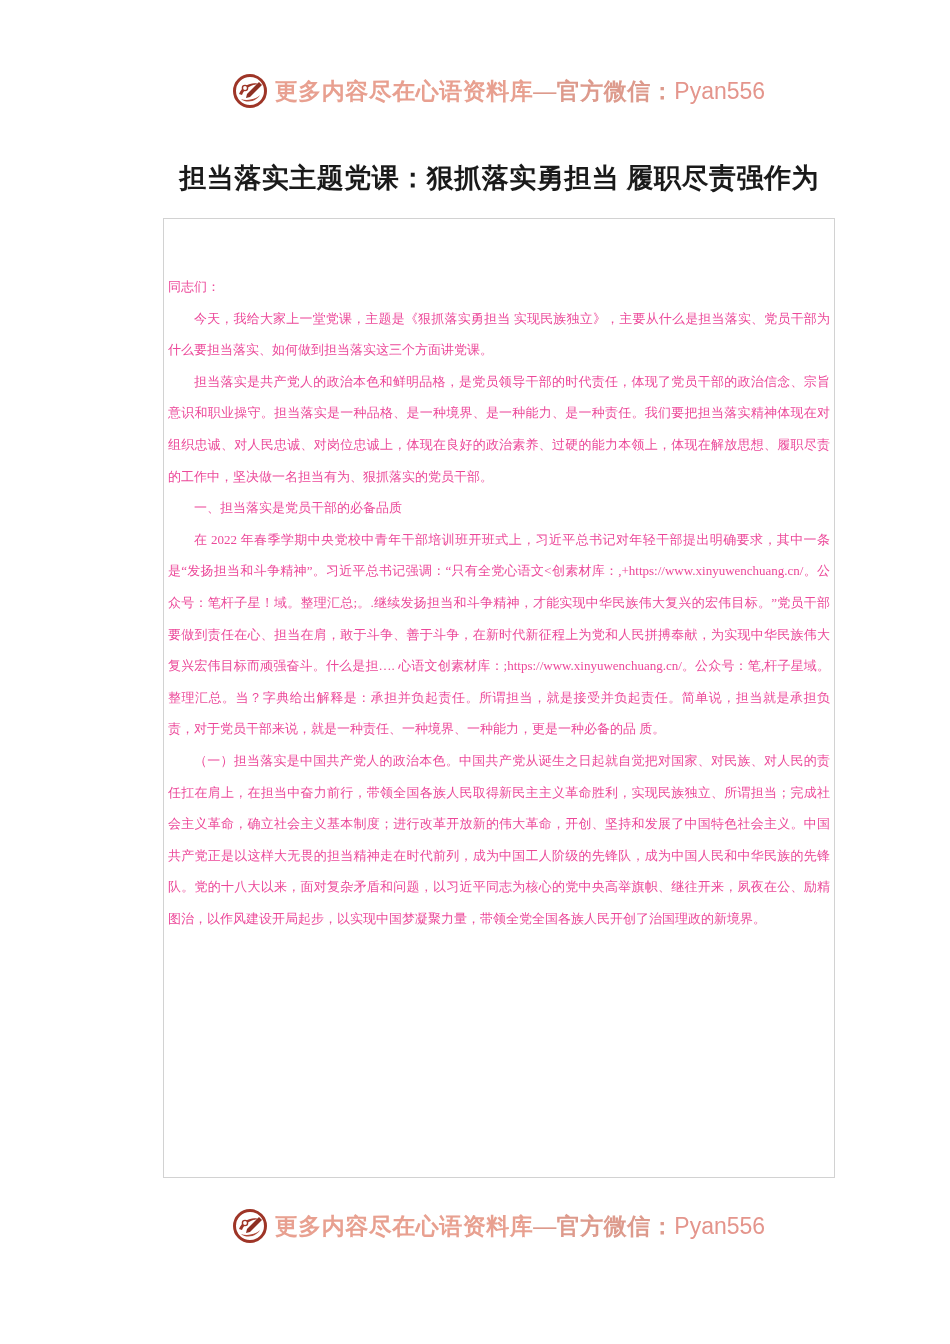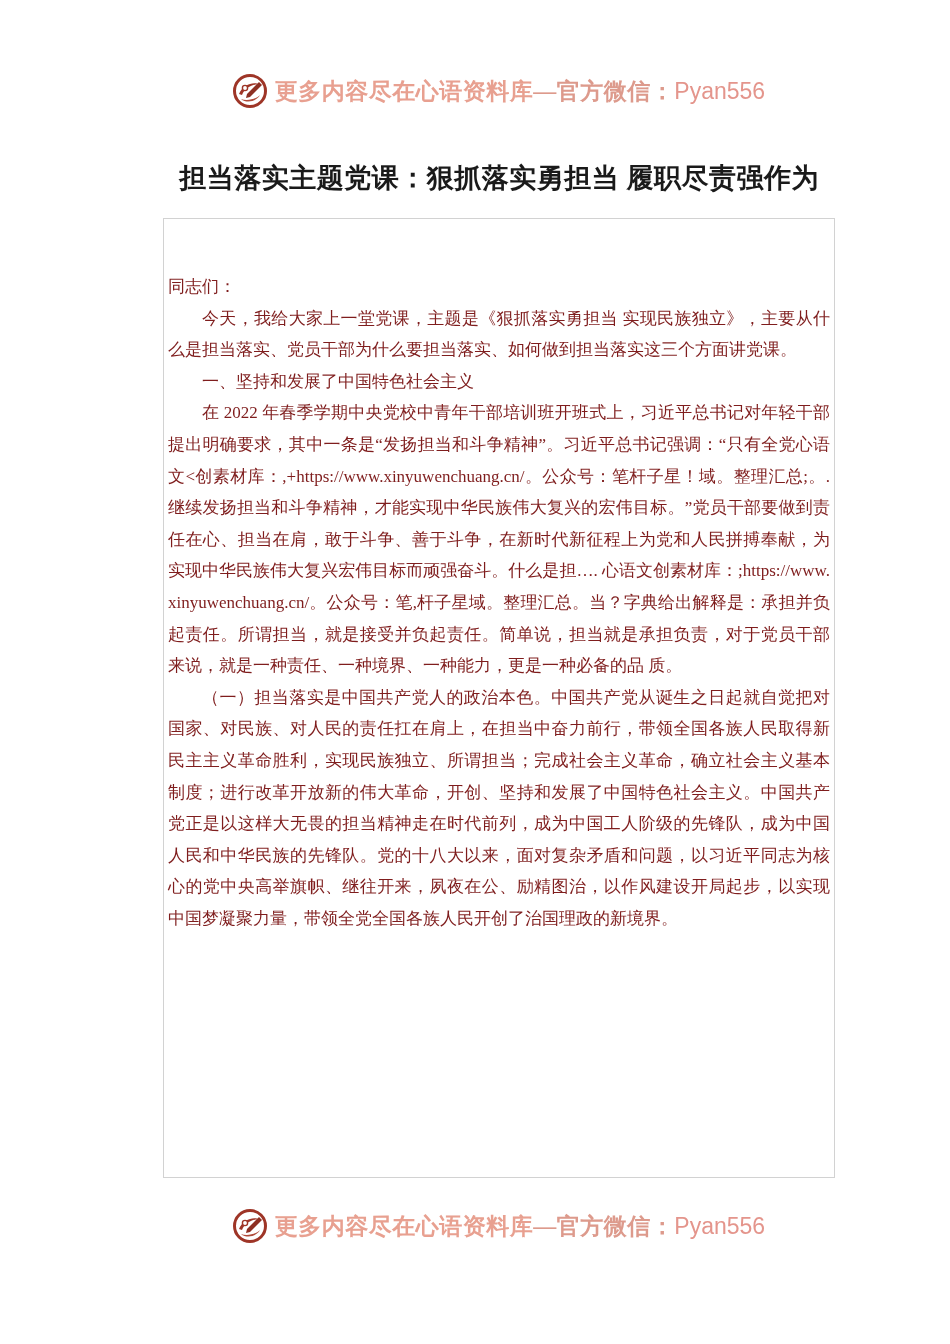--- a/index.html
+++ b/index.html
@@ -91,23 +91,23 @@
     background: #fff;
     overflow: hidden;
   }
   .frame-inner {
     padding: 52px 4px 0 4px;
   }
 
   .para {
     margin: 0;
     font-family: "Liberation Serif", "DejaVu Serif", serif;
-    font-size: 17px;
+    font-size: 13px;
     line-height: 31.6px;
-    color: #7f1d1d;
+    color: #ec4899;
     text-align: justify;
     text-justify: inter-ideograph;
     letter-spacing: 0px;
     word-break: break-all;
   }
   .para.indent { text-indent: 2em; }
 </style>
 </head>
 <body>
 
@@ -125,21 +125,22 @@
     </span>
     <span class="wm-text"><span class="seg-a">更多内容尽在心语资料库</span><span class="seg-b">—</span><span class="seg-b">官方微信：</span><span class="seg-c">Pyan556</span></span>
   </div>
 
   <div class="doc-title">担当落实主题党课：狠抓落实勇担当  履职尽责强作为</div>
 
   <div class="text-frame">
     <div class="frame-inner">
       <p class="para">同志们：</p>
       <p class="para indent">今天，我给大家上一堂党课，主题是《狠抓落实勇担当  实现民族独立》，主要从什么是担当落实、党员干部为什么要担当落实、如何做到担当落实这三个方面讲党课。</p>
-      <p class="para indent">一、坚持和发展了中国特色社会主义</p>
+      <p class="para indent">担当落实是共产党人的政治本色和鲜明品格，是党员领导干部的时代责任，体现了党员干部的政治信念、宗旨意识和职业操守。担当落实是一种品格、是一种境界、是一种能力、是一种责任。我们要把担当落实精神体现在对组织忠诚、对人民忠诚、对岗位忠诚上，体现在良好的政治素养、过硬的能力本领上，体现在解放思想、履职尽责的工作中，坚决做一名担当有为、狠抓落实的党员干部。</p>
+      <p class="para indent">一、担当落实是党员干部的必备品质</p>
       <p class="para indent">在 2022 年春季学期中央党校中青年干部培训班开班式上，习近平总书记对年轻干部提出明确要求，其中一条是“发扬担当和斗争精神”。习近平总书记强调：“只有全党心语文&lt;创素材库：,+https://www.xinyuwenchuang.cn/。公众号：笔杆子星！域。整理汇总;。.继续发扬担当和斗争精神，才能实现中华民族伟大复兴的宏伟目标。”党员干部要做到责任在心、担当在肩，敢于斗争、善于斗争，在新时代新征程上为党和人民拼搏奉献，为实现中华民族伟大复兴宏伟目标而顽强奋斗。什么是担…. 心语文创素材库：;https://www.xinyuwenchuang.cn/。公众号：笔,杆子星域。整理汇总。当？字典给出解释是：承担并负起责任。所谓担当，就是接受并负起责任。简单说，担当就是承担负责，对于党员干部来说，就是一种责任、一种境界、一种能力，更是一种必备的品 质。</p>
       <p class="para indent">（一）担当落实是中国共产党人的政治本色。中国共产党从诞生之日起就自觉把对国家、对民族、对人民的责任扛在肩上，在担当中奋力前行，带领全国各族人民取得新民主主义革命胜利，实现民族独立、所谓担当；完成社会主义革命，确立社会主义基本制度；进行改革开放新的伟大革命，开创、坚持和发展了中国特色社会主义。中国共产党正是以这样大无畏的担当精神走在时代前列，成为中国工人阶级的先锋队，成为中国人民和中华民族的先锋队。党的十八大以来，面对复杂矛盾和问题，以习近平同志为核心的党中央高举旗帜、继往开来，夙夜在公、励精图治，以作风建设开局起步，以实现中国梦凝聚力量，带领全党全国各族人民开创了治国理政的新境界。</p>
 
     </div>
   </div>
 
   <div class="watermark bottom">
     <span class="wm-logo">
       <svg width="34" height="34" viewBox="0 0 34 34" xmlns="http://www.w3.org/2000/svg">
         <circle cx="17" cy="17" r="15.5" fill="none" stroke="#9e3527" stroke-width="3"></circle>

